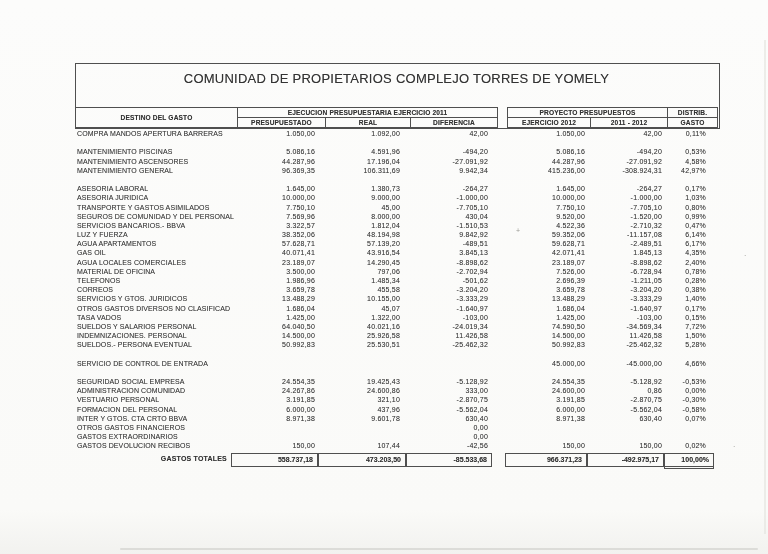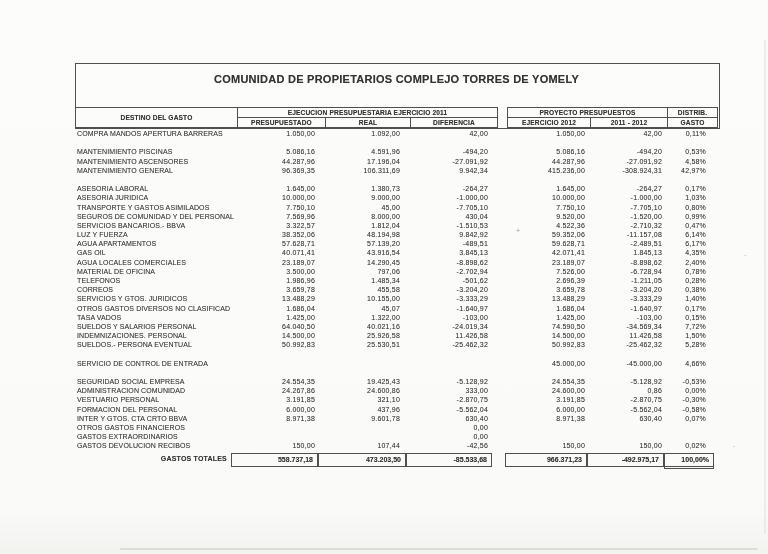--- a/index.html
+++ b/index.html
@@ -11,21 +11,21 @@
   }
   .page{position:absolute;inset:0;background:linear-gradient(180deg,#fcfcfb 0%,#fafaf8 92%,#f2f2ef 100%);}
   
   .scan-shadow-bottom{position:absolute;left:120px;right:10px;top:548px;height:2px;background:#c9c9c4;opacity:.55;border-radius:2px;}
   .scan-shadow-right{position:absolute;top:40px;bottom:20px;right:2px;width:2px;background:#e3e3de;opacity:.6;}
   .speck{position:absolute;color:#9a9a94;font-size:7px;}
 
   
   .outer-box{position:absolute;left:75px;top:63px;width:643px;height:64px;border:1px solid #4f4f4f;background:transparent;}
   .title-block{position:absolute;left:75px;top:74px;width:643px;text-align:center;}
-  .title-line{font-size:11px;font-weight:bold;line-height:10.6px;letter-spacing:.25px;color:#333;text-shadow:0 0 .5px rgba(80,80,80,.55);}
+  .title-line{font-size:13px;font-weight:normal;line-height:10.6px;letter-spacing:.25px;color:#333;text-shadow:0 0 .5px rgba(80,80,80,.55);}
 
   .hbox{position:absolute;border:1px solid #4f4f4f;box-sizing:border-box;
         display:flex;align-items:center;justify-content:center;
         font-size:6.6px;font-weight:bold;color:#333;letter-spacing:.15px;
         text-shadow:0 0 .4px rgba(80,80,80,.5);background:transparent;white-space:nowrap;}
   #h-destino   {left:75px; top:107px;width:163px;height:21px;}
   #h-ejec      {left:237px;top:107px;width:261px;height:11px;}
   #h-pres      {left:237px;top:117px;width:89px; height:11px;}
   #h-real      {left:325px;top:117px;width:86px; height:11px;}
   #h-dif       {left:410px;top:117px;width:88px; height:11px;}

